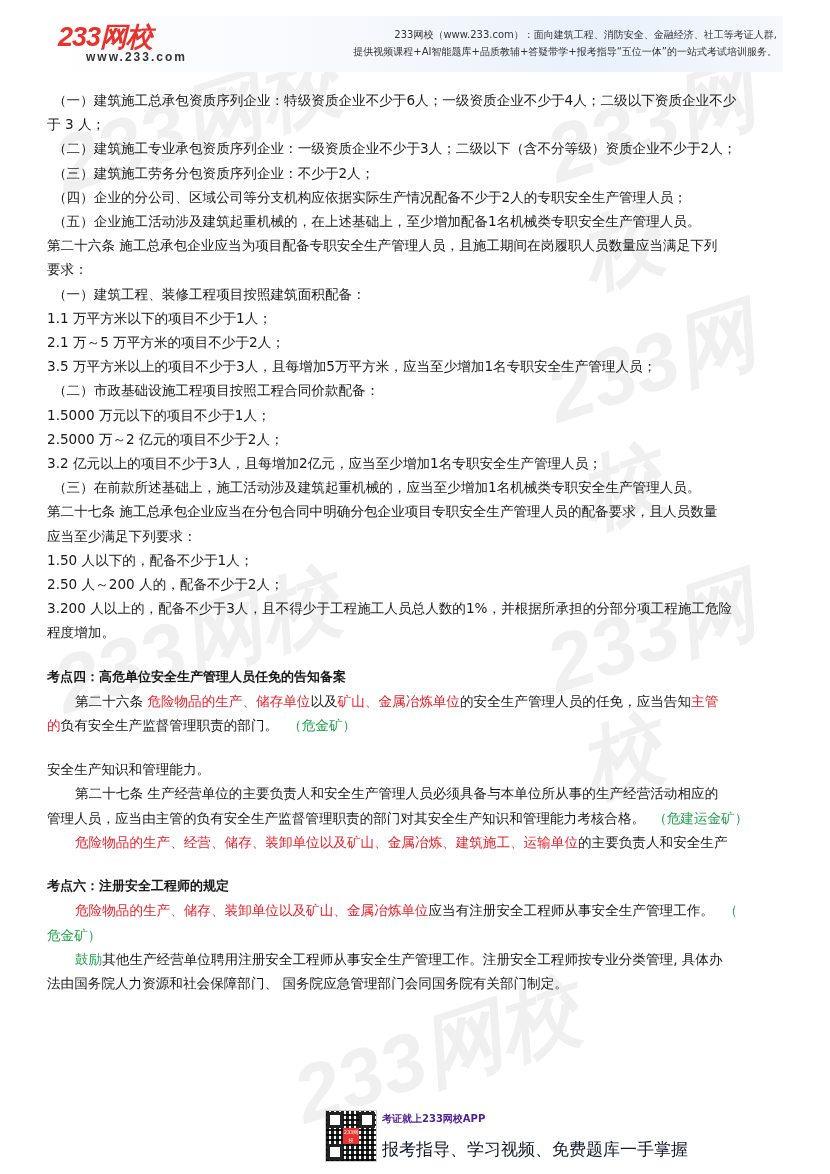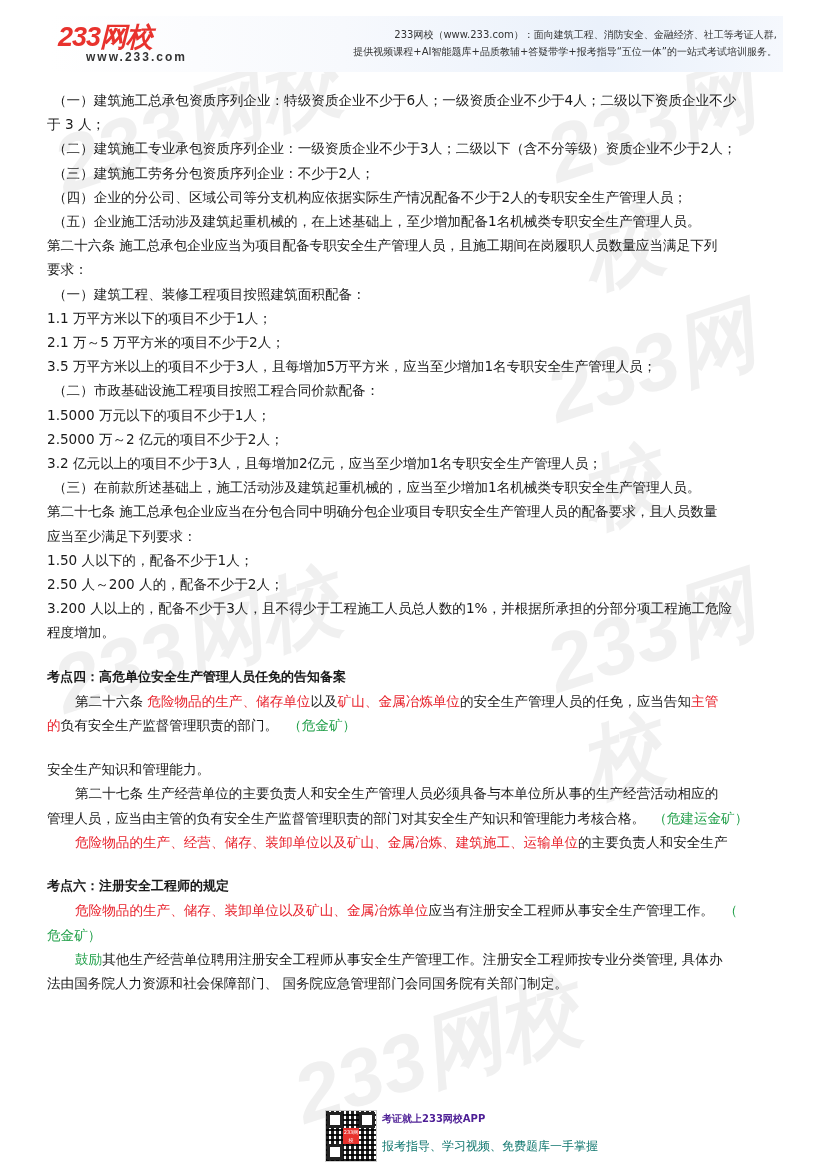--- a/index.html
+++ b/index.html
@@ -30,21 +30,21 @@
 
   .footer { position: absolute; left: 325px; top: 1108px; height: 60px; width: 320px; }
   .qr { position: absolute; left: 0; top: 2px; width: 50px; height: 50px; background:
         repeating-linear-gradient(90deg, #222 0 3px, #fff 3px 5px),
         repeating-linear-gradient(0deg, #222 0 2px, #fff 2px 5px);
         background-blend-mode: multiply; border: 1px solid #ccc; }
   .qr-corner { position: absolute; width: 10px; height: 10px; border: 3px solid #222; background: #fff; }
   .qr-center { position: absolute; left: 17px; top: 17px; width: 16px; height: 16px; background: #e8322d;
                color: #fff; font-size: 5px; text-align: center; line-height: 8px; }
   .footer-title { position: absolute; left: 57px; top: 4px; font-weight: bold; font-size: 10px; color: #4c1d95; }
-  .footer-sub { position: absolute; left: 57px; top: 30px; font-size: 12px; color: #0f766e; white-space: nowrap; }
+  .footer-sub { position: absolute; left: 57px; top: 30px; font-size: 17px; color: #0f172a; white-space: nowrap; }
 </style>
 </head>
 <body>
 
 <div class="watermark wm-big" style="left:50px; top:70px;">233网校</div>
 <div class="watermark wm-big" style="left:560px; top:60px;">233网校</div>
 <div class="watermark wm-big" style="left:560px; top:300px;">233网校</div>
 <div class="watermark wm-big" style="left:50px; top:590px;">233网校</div>
 <div class="watermark wm-big" style="left:560px; top:570px;">233网校</div>
 <div class="watermark wm-big" style="left:290px; top:1000px;">233网校</div>

